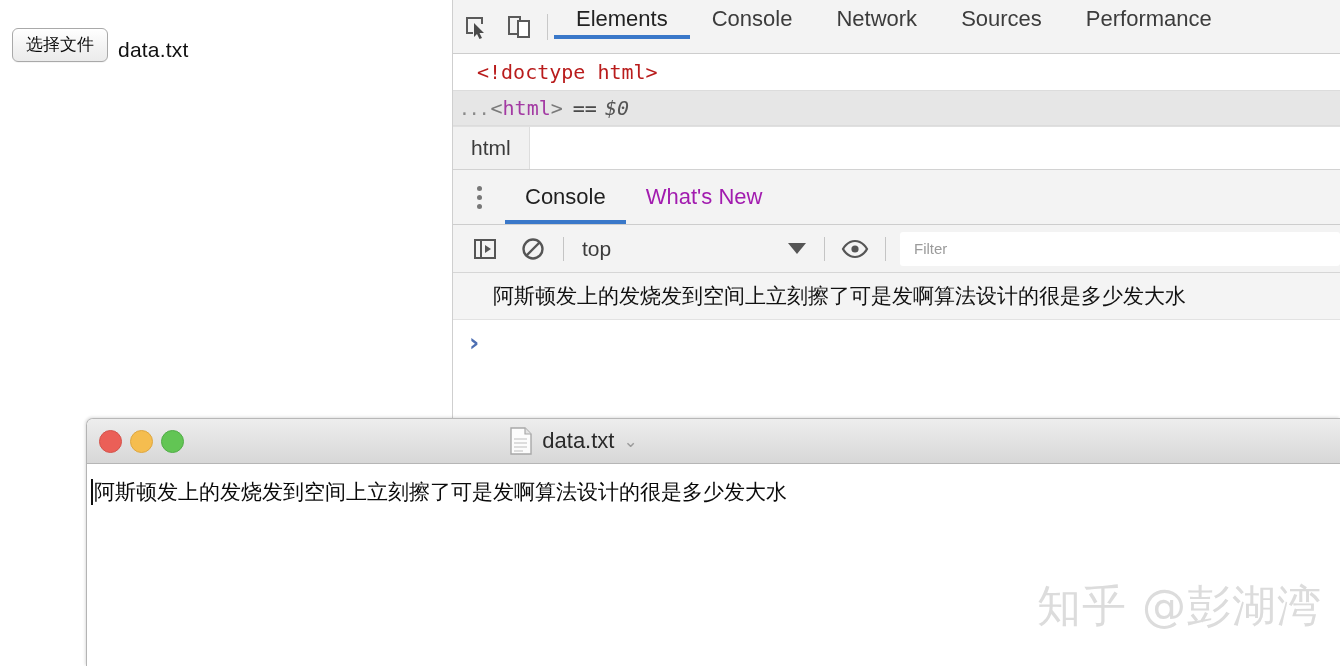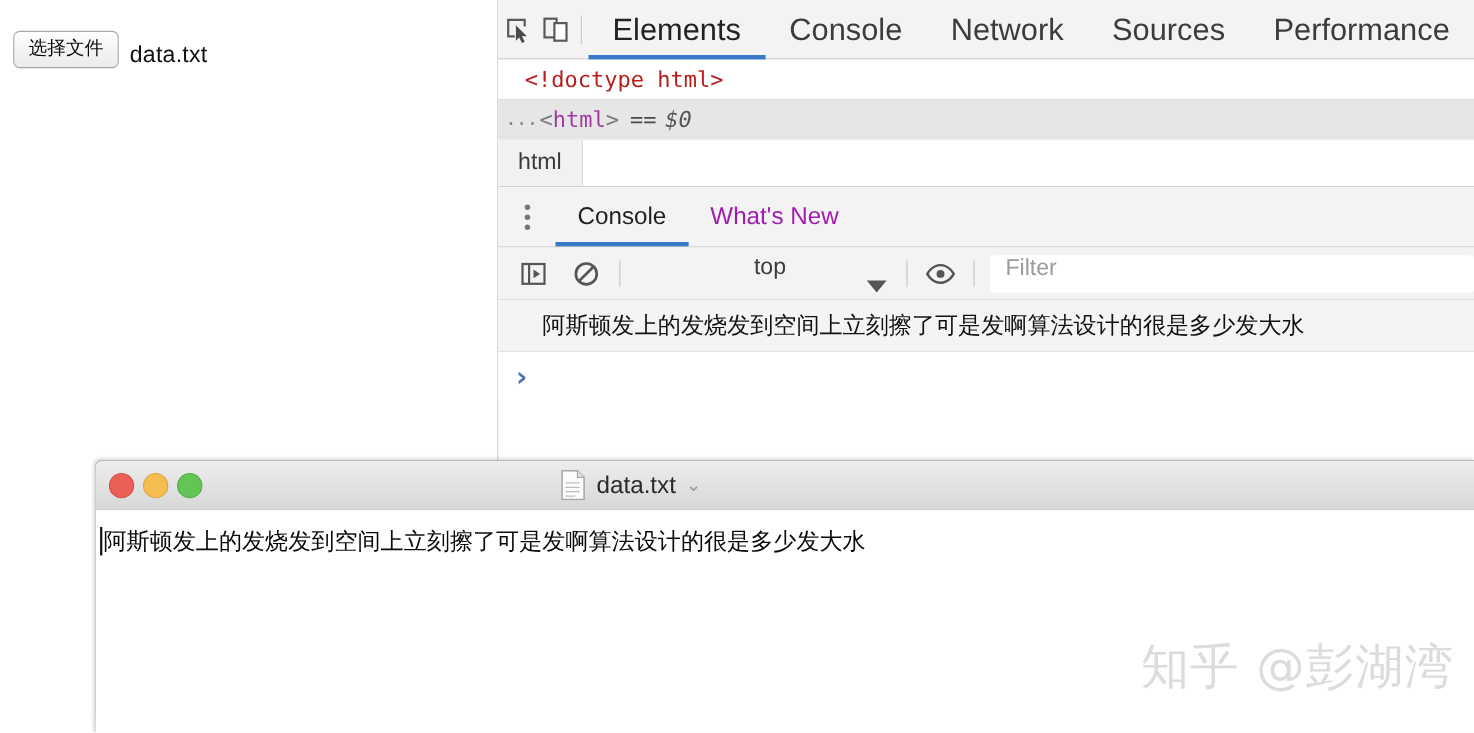--- a/index.html
+++ b/index.html
@@ -52,22 +52,22 @@
   }
   .dt-iconbtn {
     width: 44px; height: 54px; display: flex; align-items: center; justify-content: center;
   }
   .dt-sep {
     width: 1px; height: 26px; background: #c8c8c8; margin: 0 6px;
   }
   .dt-tabs { display: flex; align-items: stretch; height: 54px; }
   .dt-tab {
     display: flex; align-items: center; justify-content: center;
-    padding: 0 22px; height: 54px;
-    font-size: 28px; color: #3c3c3c;
+    padding: 0 22px; height: 39px;
+    font-size: 22px; color: #3c3c3c;
     position: relative;
     white-space: nowrap;
   }
   .dt-tab.active { color: #222; }
   .dt-tab.active::after {
     content: ""; position: absolute; left: 0; right: 0; bottom: 0;
     height: 4px; background: #3a78c9;
   }
 
   
@@ -132,32 +132,31 @@
     height: 48px; display: flex; align-items: center;
     background: #f3f3f3; border-bottom: 1px solid #d6d6d6;
     padding-left: 8px; box-sizing: border-box;
   }
   .ct-btn { width: 48px; height: 48px; display: flex; align-items: center; justify-content: center; }
   .ct-sep { width: 1px; height: 24px; background: #c4c4c4; margin: 0 6px; }
   .ct-context {
     display: flex; align-items: center; gap: 0;
     font-size: 21px; color: #3b3b3b; padding-left: 12px;
     min-width: 236px;
-    flex-direction: column;
   }
   .ct-caret {
     width: 0; height: 0; margin-left: auto; margin-right: 12px;
     border-left: 9px solid transparent; border-right: 9px solid transparent;
     border-top: 11px solid #555;
   }
   .ct-filter {
     flex: 1; height: 34px; margin-left: 8px; margin-right: 0;
     background: #ffffff; border-radius: 3px;
-    display: flex; padding-left: 14px;
-    font-size: 21px; color: #9b9b9b; box-sizing: border-box;
+    display: flex; align-items: center; padding-left: 14px;
+    font-size: 15px; color: #9b9b9b; box-sizing: border-box;
   }
 
   
   .console-body { background: #ffffff; }
   .console-msg {
     min-height: 46px; display: flex; align-items: center;
     padding-left: 40px; padding-right: 10px;
     background: #f4f4f4;
     border-bottom: 1px solid #e2e2e2;
     font-size: 21px; color: #111;

